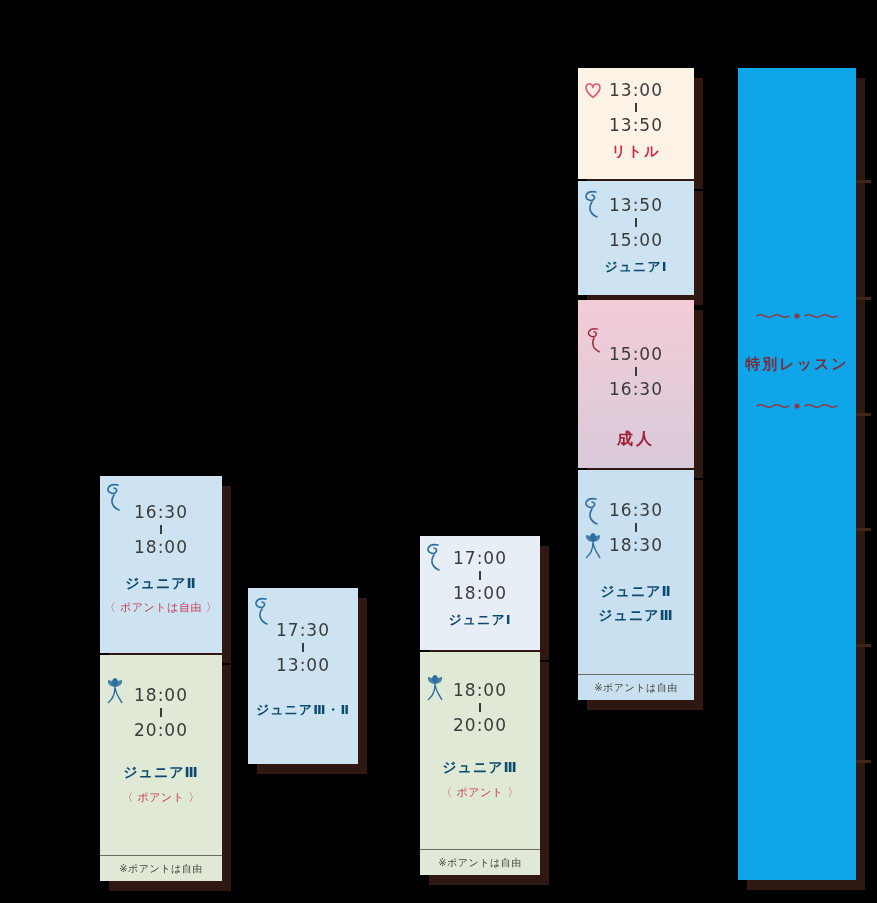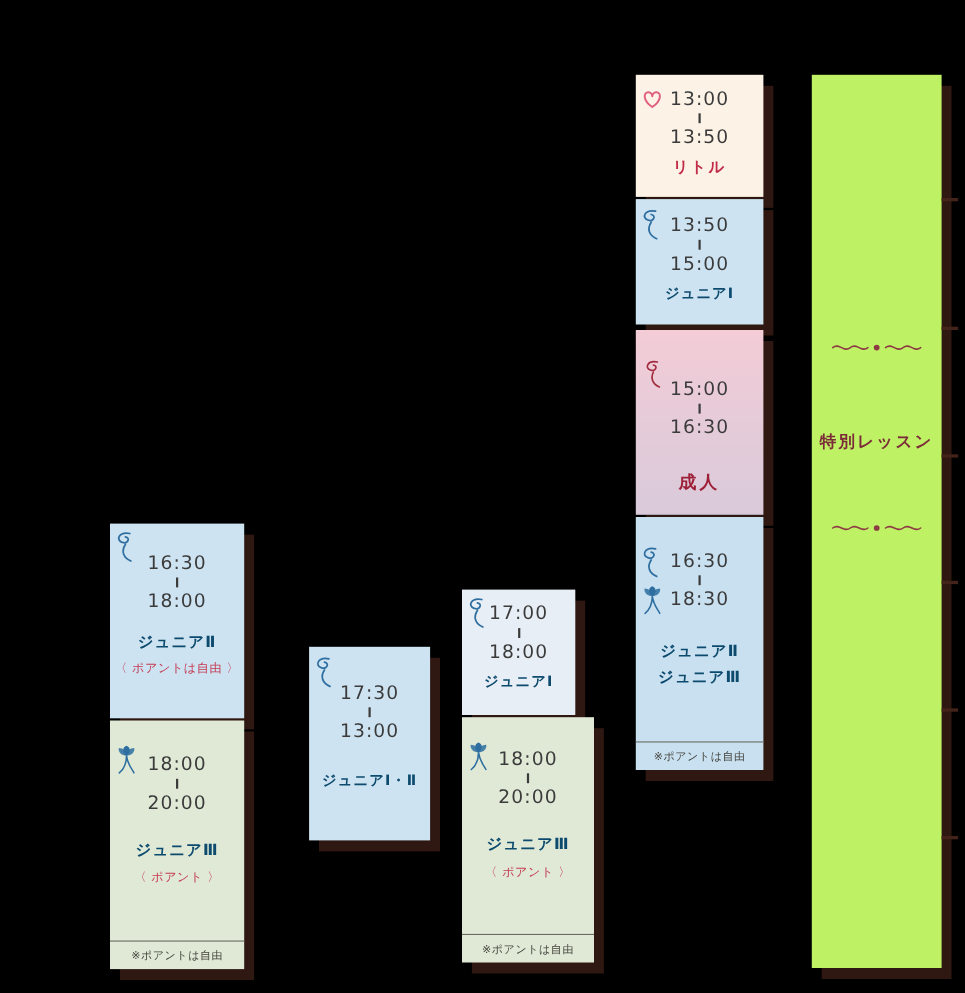--- a/index.html
+++ b/index.html
@@ -13,21 +13,21 @@
     box-shadow:9px 10px 0 #2e1811;
     display:flex;flex-direction:column;align-items:center;
     box-sizing:border-box;
   }
   .theme-blue{background:#cde3f1;}
   .theme-blue2{background:#c9e0f0;}
   .theme-paleblue{background:#e8eef5;}
   .theme-green{background:#dfe9d6;}
   .theme-cream{background:#fcf3e6;}
   .theme-pinkgrad{background:linear-gradient(180deg,#f3ccd6 0%,#e3cbd9 60%,#d9cada 100%);}
-  .theme-pink{background:#bef264;gap:37px;}
+  .theme-pink{background:#0ea5e9;}
   .corner-icon{position:absolute;left:4px;}
   .time-block{text-align:right;}
   .time{color:#3b3b3b;font-size:17px;letter-spacing:1px;line-height:20px;}
   .vline{width:2px;height:9px;background:#3b3b3b;margin:3px auto;}
   .name{color:#0c4a6e;font-weight:bold;font-size:14px;letter-spacing:1px;text-align:center;}
   .name-red{color:#c22c48;font-weight:bold;font-size:14px;letter-spacing:2px;}
   .name-darkred{color:#9e2038;font-weight:bold;font-size:16px;letter-spacing:3px;text-align:center;}
   .sub{color:#c53a52;font-size:11px;letter-spacing:0.5px;text-align:center;}
   .note{
     position:absolute;bottom:0;left:0;right:0;height:25px;
@@ -69,35 +69,35 @@
   <div class="time-block" style="margin-top:30px;">
     <div class="time">18:00</div>
     <div class="vline"></div>
     <div class="time">20:00</div>
   </div>
   <div class="name" style="margin-top:24px;">ジュニアⅢ</div>
   <div class="sub" style="margin-top:8px;">〈 ポアント 〉</div>
   <div class="note">※ポアントは自由</div>
 </div>
 
-<div class="card theme-blue" style="left:281px;top:588px;width:110px;height:176px;">
+<div class="card theme-blue" style="left:248px;top:588px;width:110px;height:176px;">
   <span class="corner-icon" style="top:8px;">
     <svg viewBox="0 0 20 30" width="20" height="30">
         <path d="M14 3 C4 1 1 9 7 11 C12 13 15 7 10 6 M10 13 C6 19 8 25 15 28" fill="none" stroke="#2e6ea0" stroke-width="1.6" stroke-linecap="round"></path>
       </svg>
   </span>
   <div class="time-block" style="margin-top:32px;">
     <div class="time">17:30</div>
     <div class="vline"></div>
     <div class="time">13:00</div>
   </div>
-  <div class="name" style="margin-top:26px;font-size:13px;">ジュニアⅠ・Ⅱ</div>
-</div>
-
-<div class="card theme-paleblue" style="left:420px;top:536px;width:103px;height:114px;">
+  <div class="name" style="margin-top:26px;font-size:13px;">ジュニアⅢ・Ⅱ</div>
+</div>
+
+<div class="card theme-paleblue" style="left:420px;top:536px;width:120px;height:114px;">
   <span class="corner-icon" style="top:6px;">
     <svg viewBox="0 0 20 30" width="20" height="30">
         <path d="M14 3 C4 1 1 9 7 11 C12 13 15 7 10 6 M10 13 C6 19 8 25 15 28" fill="none" stroke="#2e6ea0" stroke-width="1.6" stroke-linecap="round"></path>
       </svg>
   </span>
   <div class="time-block" style="margin-top:12px;">
     <div class="time">17:00</div>
     <div class="vline"></div>
     <div class="time">18:00</div>
   </div>

